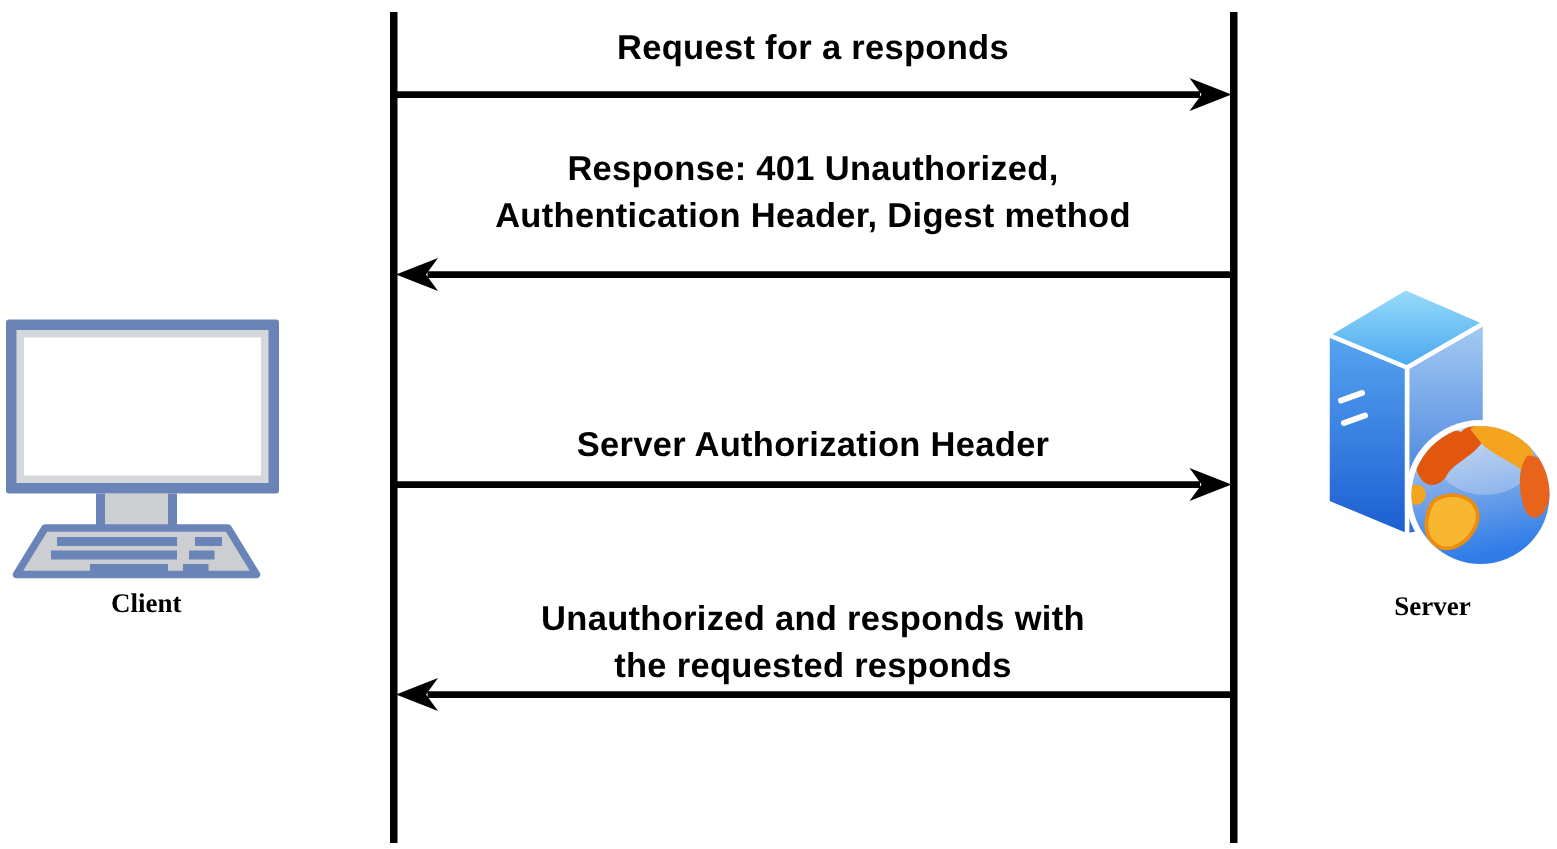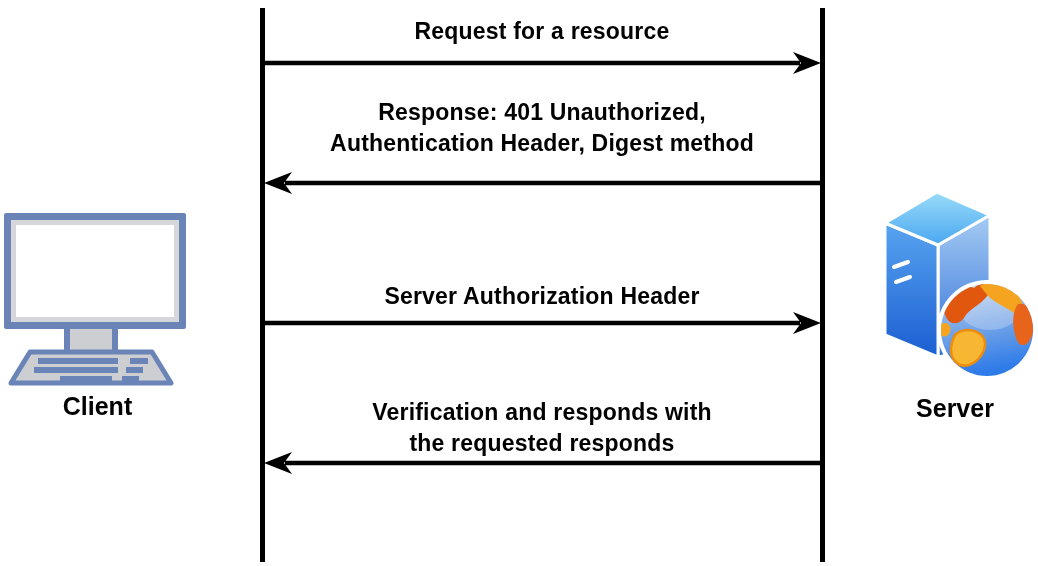--- a/index.html
+++ b/index.html
@@ -7,21 +7,21 @@
     position:relative;width:1038px;height:566px;background:#ffffff;
     font-family:"Liberation Sans","DejaVu Sans",sans-serif;overflow:hidden;
   }
   .lines-svg{position:absolute;left:0;top:0;width:1038px;height:566px;}
   .msg{
     position:absolute;left:262px;width:560px;text-align:center;
     font-size:23px;font-weight:700;color:#000;line-height:31px;
     letter-spacing:0.2px;
   }
   .actor-label{
-    position:absolute;text-align:center;font-size:25px;font-weight:700;color:#000;
+    position:absolute;text-align:center;font-size:18px;font-weight:700;color:#000;font-family:Liberation Serif, serif;
   }
   .actor-icon{position:absolute;}
 </style>
 </head>
 <body>
 
 <div class="canvas">
 
   <svg class="lines-svg" viewBox="0 0 1038 566" xmlns="http://www.w3.org/2000/svg">
 
@@ -43,34 +43,34 @@
       <polygon points="821,323 793,312 801,323 793,334" fill="#000"></polygon>
     </g>
 
     <g>
       <line x1="285" y1="463" x2="822" y2="463" stroke="#000" stroke-width="4.5"></line>
       <polygon points="264,463 292,452 284,463 292,474" fill="#000"></polygon>
     </g>
   </svg>
 
   <div class="msg" style="top:16px">
-    <div>Request for a resource</div>
+    <div>Request for a responds</div>
   </div>
 
   <div class="msg" style="top:97px">
     <div>Response: 401 Unauthorized,</div>
     <div>Authentication Header, Digest method</div>
   </div>
 
   <div class="msg" style="top:281px">
     <div>Server Authorization Header</div>
   </div>
 
   <div class="msg" style="top:397px">
-    <div>Verification and responds with</div>
+    <div>Unauthorized and responds with</div>
     <div>the requested responds</div>
   </div>
 
   <svg class="actor-icon" style="left:0;top:208px" width="200" height="180" viewBox="0 0 200 180" xmlns="http://www.w3.org/2000/svg">
     <g>
       <rect x="4" y="5" width="182" height="116" fill="#6b84b8" rx="2"></rect>
       <rect x="11" y="12" width="168" height="102" fill="#d6d7da"></rect>
       <rect x="16" y="17" width="158" height="92" fill="#ffffff"></rect>
     </g>
     <g>

